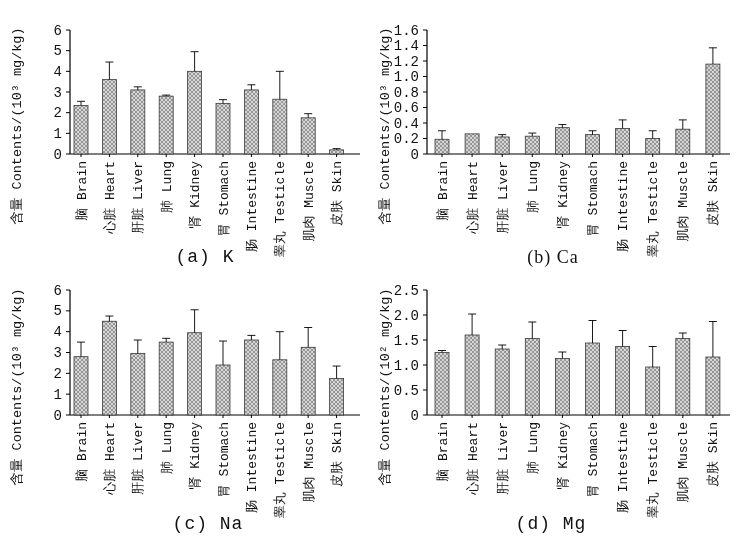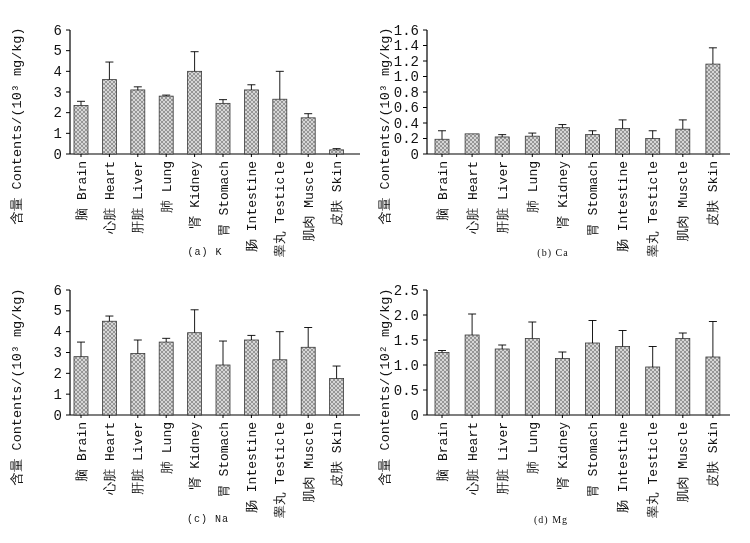--- a/index.html
+++ b/index.html
@@ -12,29 +12,29 @@
   }
   .panel{position:absolute;}
   .panel svg{display:block;}
   #panel-a{left:0;top:0;}
   #panel-b{left:375px;top:0;}
   #panel-c{left:0;top:270px;}
   #panel-d{left:375px;top:270px;}
   .caption{
     position:absolute;
     transform:translateX(-50%);
-    font-size:10px;
+    font-size:18px;
     color:#111;
     white-space:nowrap;
     letter-spacing:1px;
   }
   #caption-a{left:205px;top:247px;}
   #caption-b{left:553px;top:247px;font-family:Liberation Serif, serif;}
   #caption-c{left:208px;top:514px;}
-  #caption-d{left:551px;top:514px;font-family:Liberation Serif, serif;}
+  #caption-d{left:551px;top:514px;}
 </style>
 </head>
 <body>
 
 <div id="figure">
   <div id="panel-a" class="panel">
     <svg id="chart-0" width="375" height="270" viewBox="0 0 375 270">
         <defs>
           <pattern id="hatch0" width="4" height="4" patternUnits="userSpaceOnUse">
             <rect x="0" y="0" width="4" height="4" fill="#d6d6d6"></rect>

